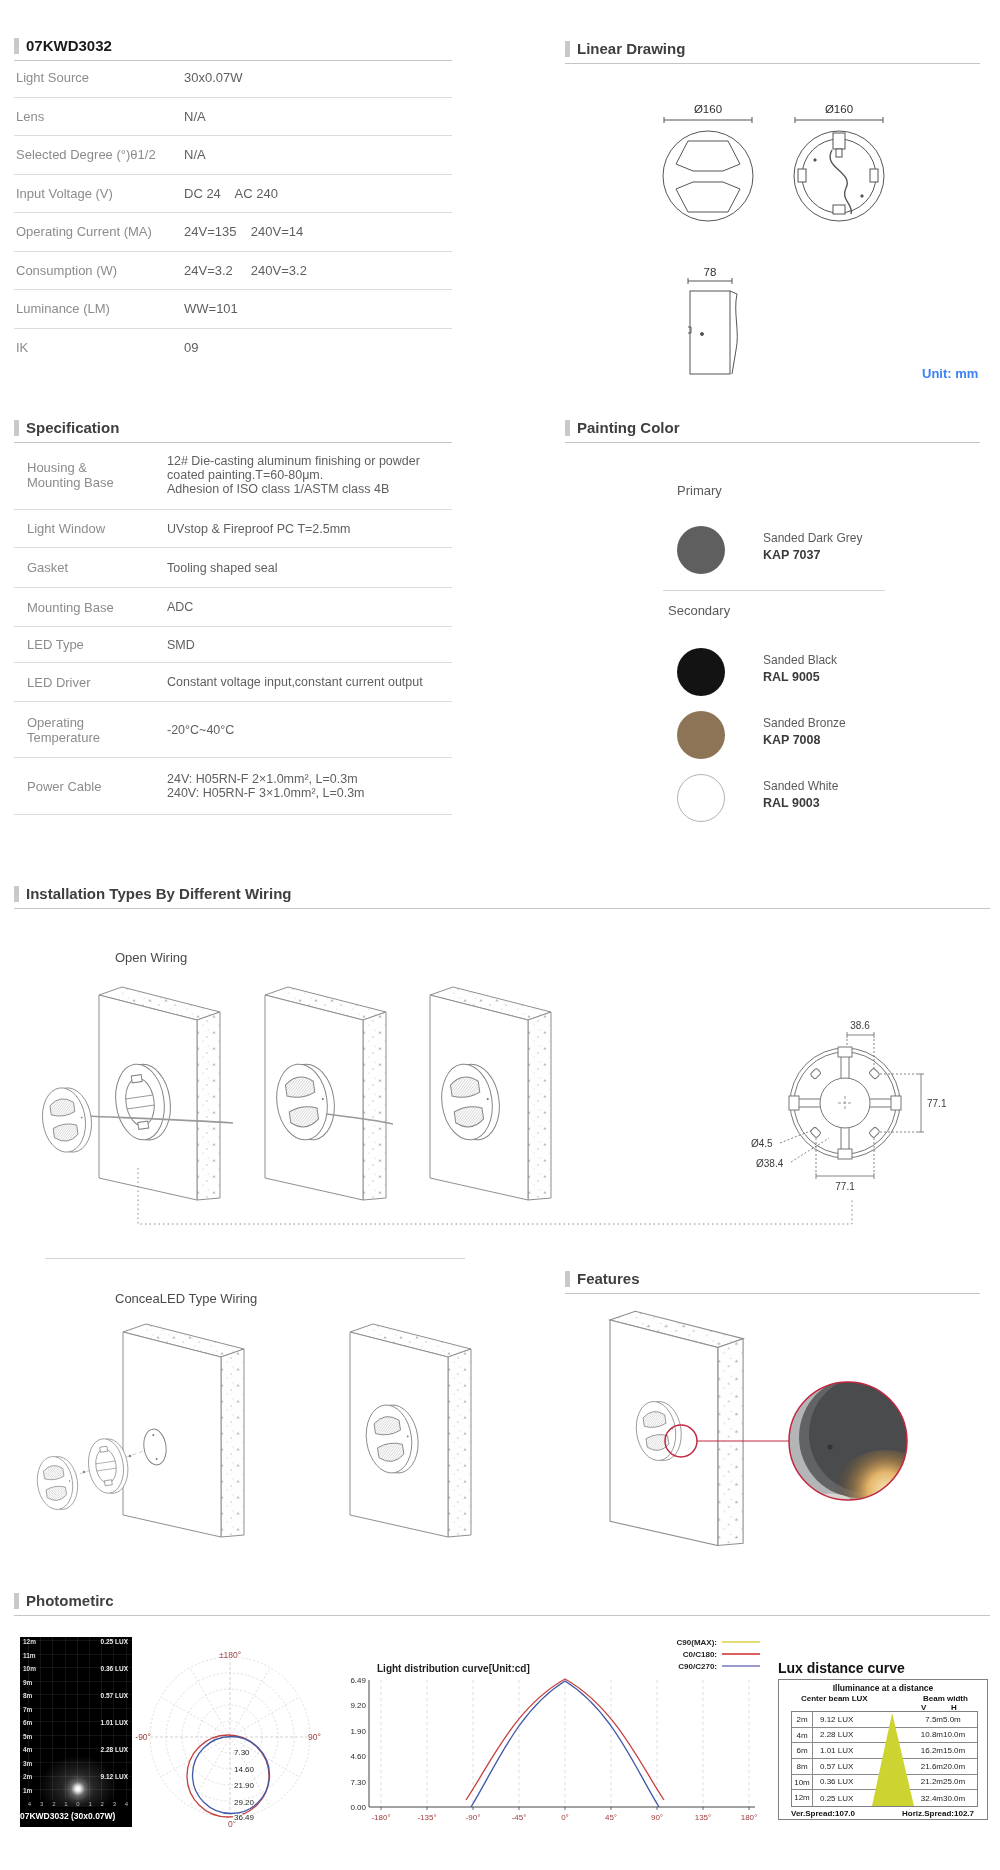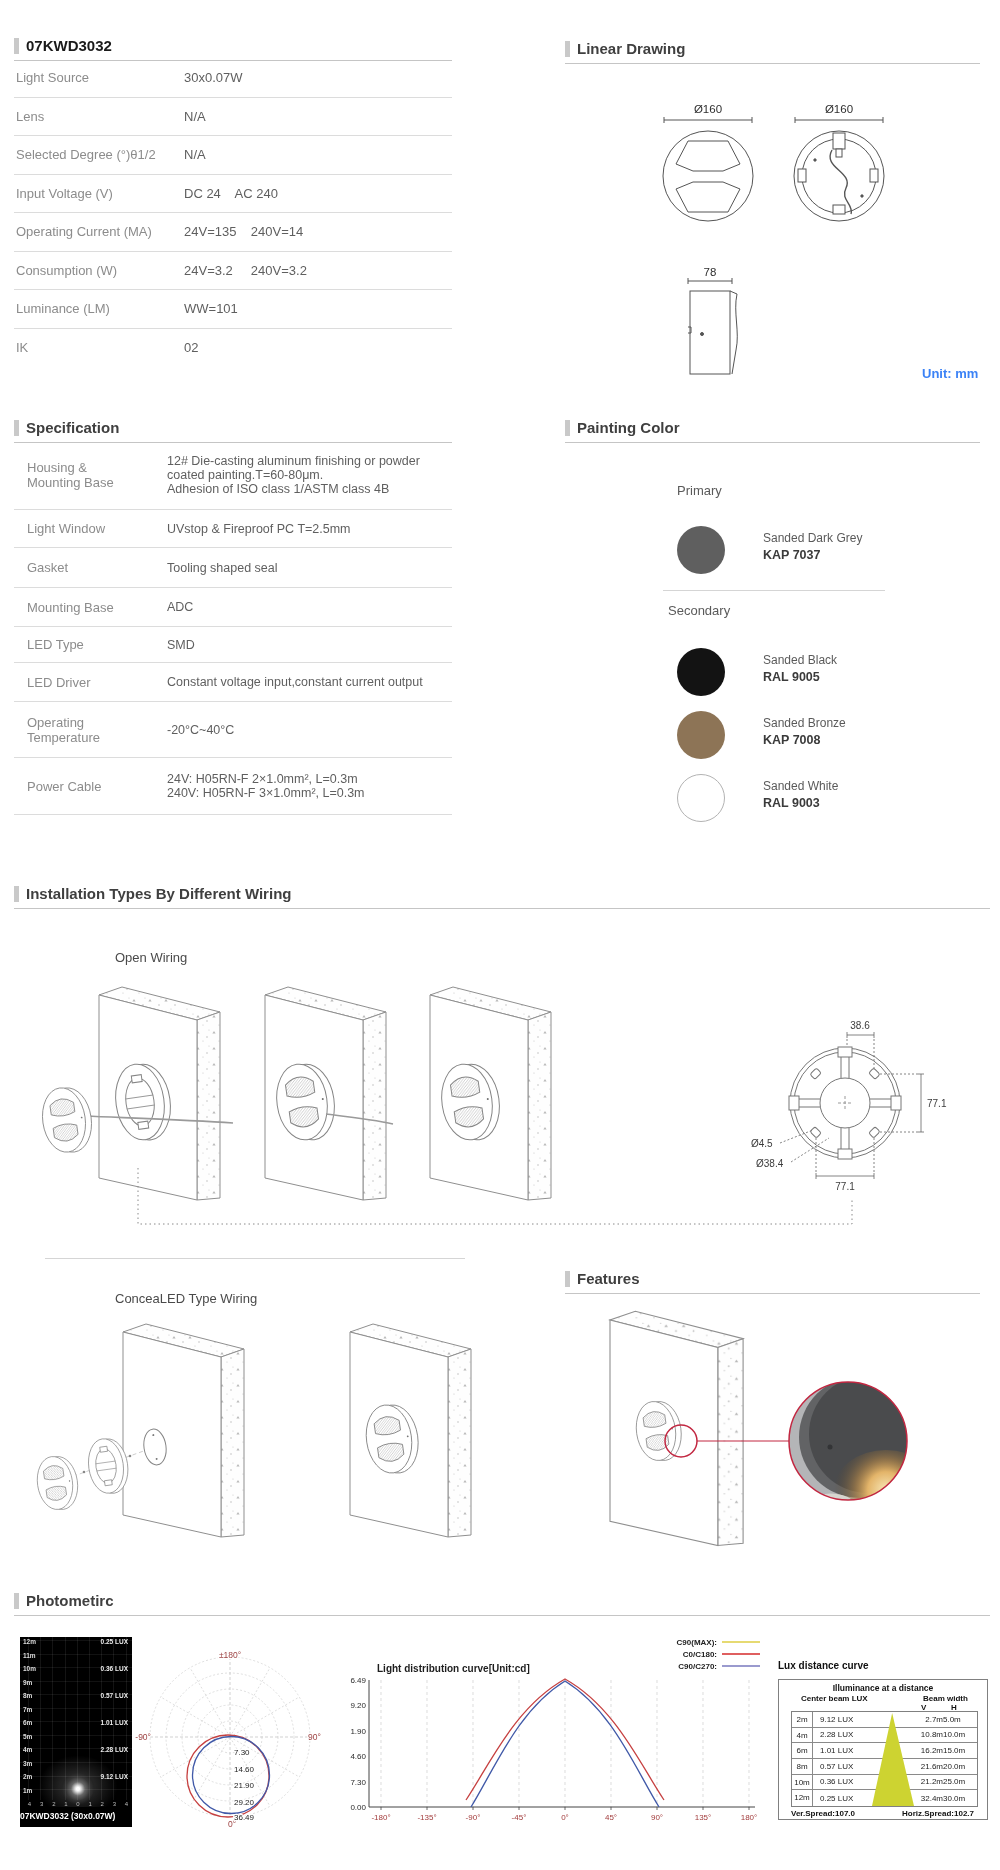--- a/index.html
+++ b/index.html
@@ -58,21 +58,21 @@
     font-size:8.5px; font-weight:bold; color:#fff; }
 
   
   .legend { position:absolute; left:612px; top:1636px; width:148px; }
   .legrow { display:flex; align-items:center; justify-content:flex-end; height:12px; }
   .legrow .ltext { font-size:8px; font-weight:bold; color:#222; }
   .legrow .lline { display:inline-block; width:38px; height:0; border-top:2px solid #ccc; margin-left:5px; }
 
   
   .luxwrap { position:absolute; left:778px; top:1660px; width:212px; }
-  .lux-title { font-size:10px; font-weight:bold; color:#111; }
+  .lux-title { font-size:14px; font-weight:bold; color:#111; }
   .luxbox { position:absolute; left:0; top:19px; width:210px; height:141px; border:1px solid #808080; background:#fff; }
   .lux-h1 { position:absolute; left:0; top:3px; width:100%; text-align:center; font-size:8.5px; font-weight:bold; color:#111; }
   .lux-h2 { position:absolute; font-size:8px; font-weight:bold; color:#111; }
   .luxinner { position:absolute; left:12px; top:31px; width:187px; height:96px; border:1px solid #808080; }
   .lrow { position:relative; display:flex; align-items:center; height:15.66px; border-bottom:1px solid #8a8a8a; font-size:8px; color:#1d1d1d; }
   .lrow:last-child { border-bottom:none; }
   .ld { width:21px; height:100%; line-height:15px; text-align:center; border-right:1px solid #8a8a8a; }
   .llux { width:64px; padding-left:7px; }
   .lv { margin-left:auto; width:34px; text-align:right; position:relative; z-index:3; }
   .lh { width:34px; text-align:left; padding-right:4px; position:relative; z-index:3; }
@@ -113,21 +113,21 @@
   <div class="trow" style="height:38.5px">
       <div class="tlabel">Consumption (W)</div>
       <div class="tvalue">24V=3.2     240V=3.2</div>
     </div>
   <div class="trow" style="height:38.5px">
       <div class="tlabel">Luminance (LM)</div>
       <div class="tvalue">WW=101</div>
     </div>
   <div class="trow noline" style="height:38.5px">
       <div class="tlabel">IK</div>
-      <div class="tvalue">02</div>
+      <div class="tvalue">09</div>
     </div>
 </div>
 
 <div class="sec" style="left:565px; top:40px; width:415px;">Linear Drawing</div>
 <svg class="abs" style="left:560px; top:85px;" width="440" height="300" viewBox="560 85 440 300">
   <g stroke="#555" stroke-width="1" fill="none">
     <path d="M664,117 V123 M752,117 V123 M664,120 H752"></path>
     <circle cx="708" cy="176" r="45"></circle>
     <polygon points="676,164 688,141 728,141 740,164 723,171 693,171"></polygon>
     <polygon points="676,189 693,182 723,182 740,189 728,212 688,212"></polygon>
@@ -511,21 +511,21 @@
     <div class="lux-h1">Illuminance at a distance</div>
     <span class="lux-h2" style="left:22px; top:14px;">Center beam LUX</span>
     <span class="lux-h2" style="left:144px; top:14px;">Beam width</span>
     <span class="lux-h2" style="left:142px; top:23px;">V</span>
     <span class="lux-h2" style="left:172px; top:23px;">H</span>
     <div class="luxinner">
       <div class="beam-tri"></div>
       <div class="lrow">
           <span class="ld">2m</span>
           <span class="llux">9.12 LUX</span>
-          <span class="lv">2.7m</span>
+          <span class="lv">7.5m</span>
           <span class="lh">5.0m</span>
         </div>
       <div class="lrow">
           <span class="ld">4m</span>
           <span class="llux">2.28 LUX</span>
           <span class="lv">10.8m</span>
           <span class="lh">10.0m</span>
         </div>
       <div class="lrow">
           <span class="ld">6m</span>

